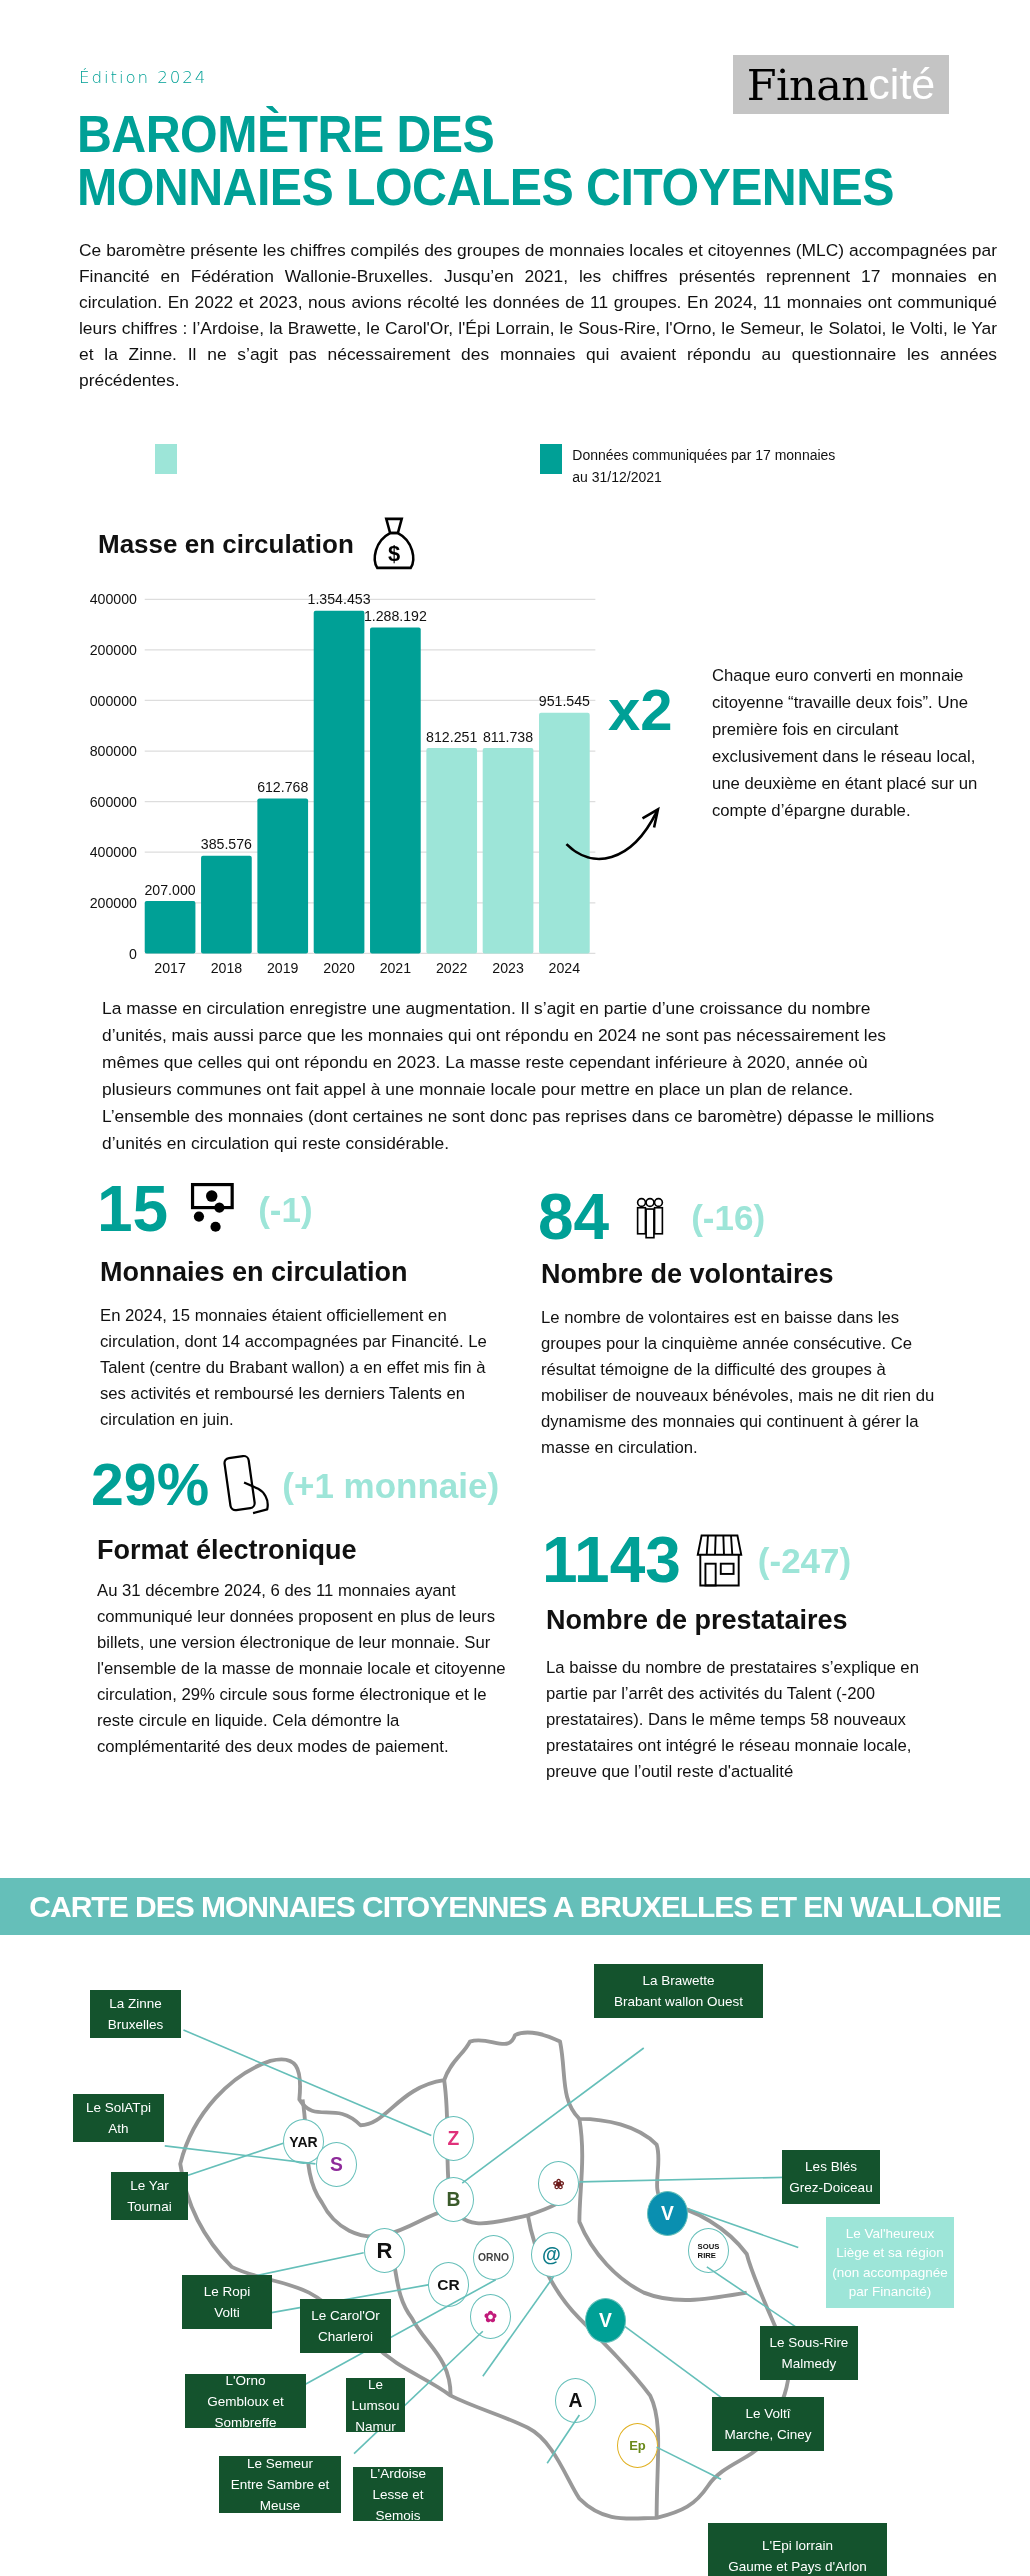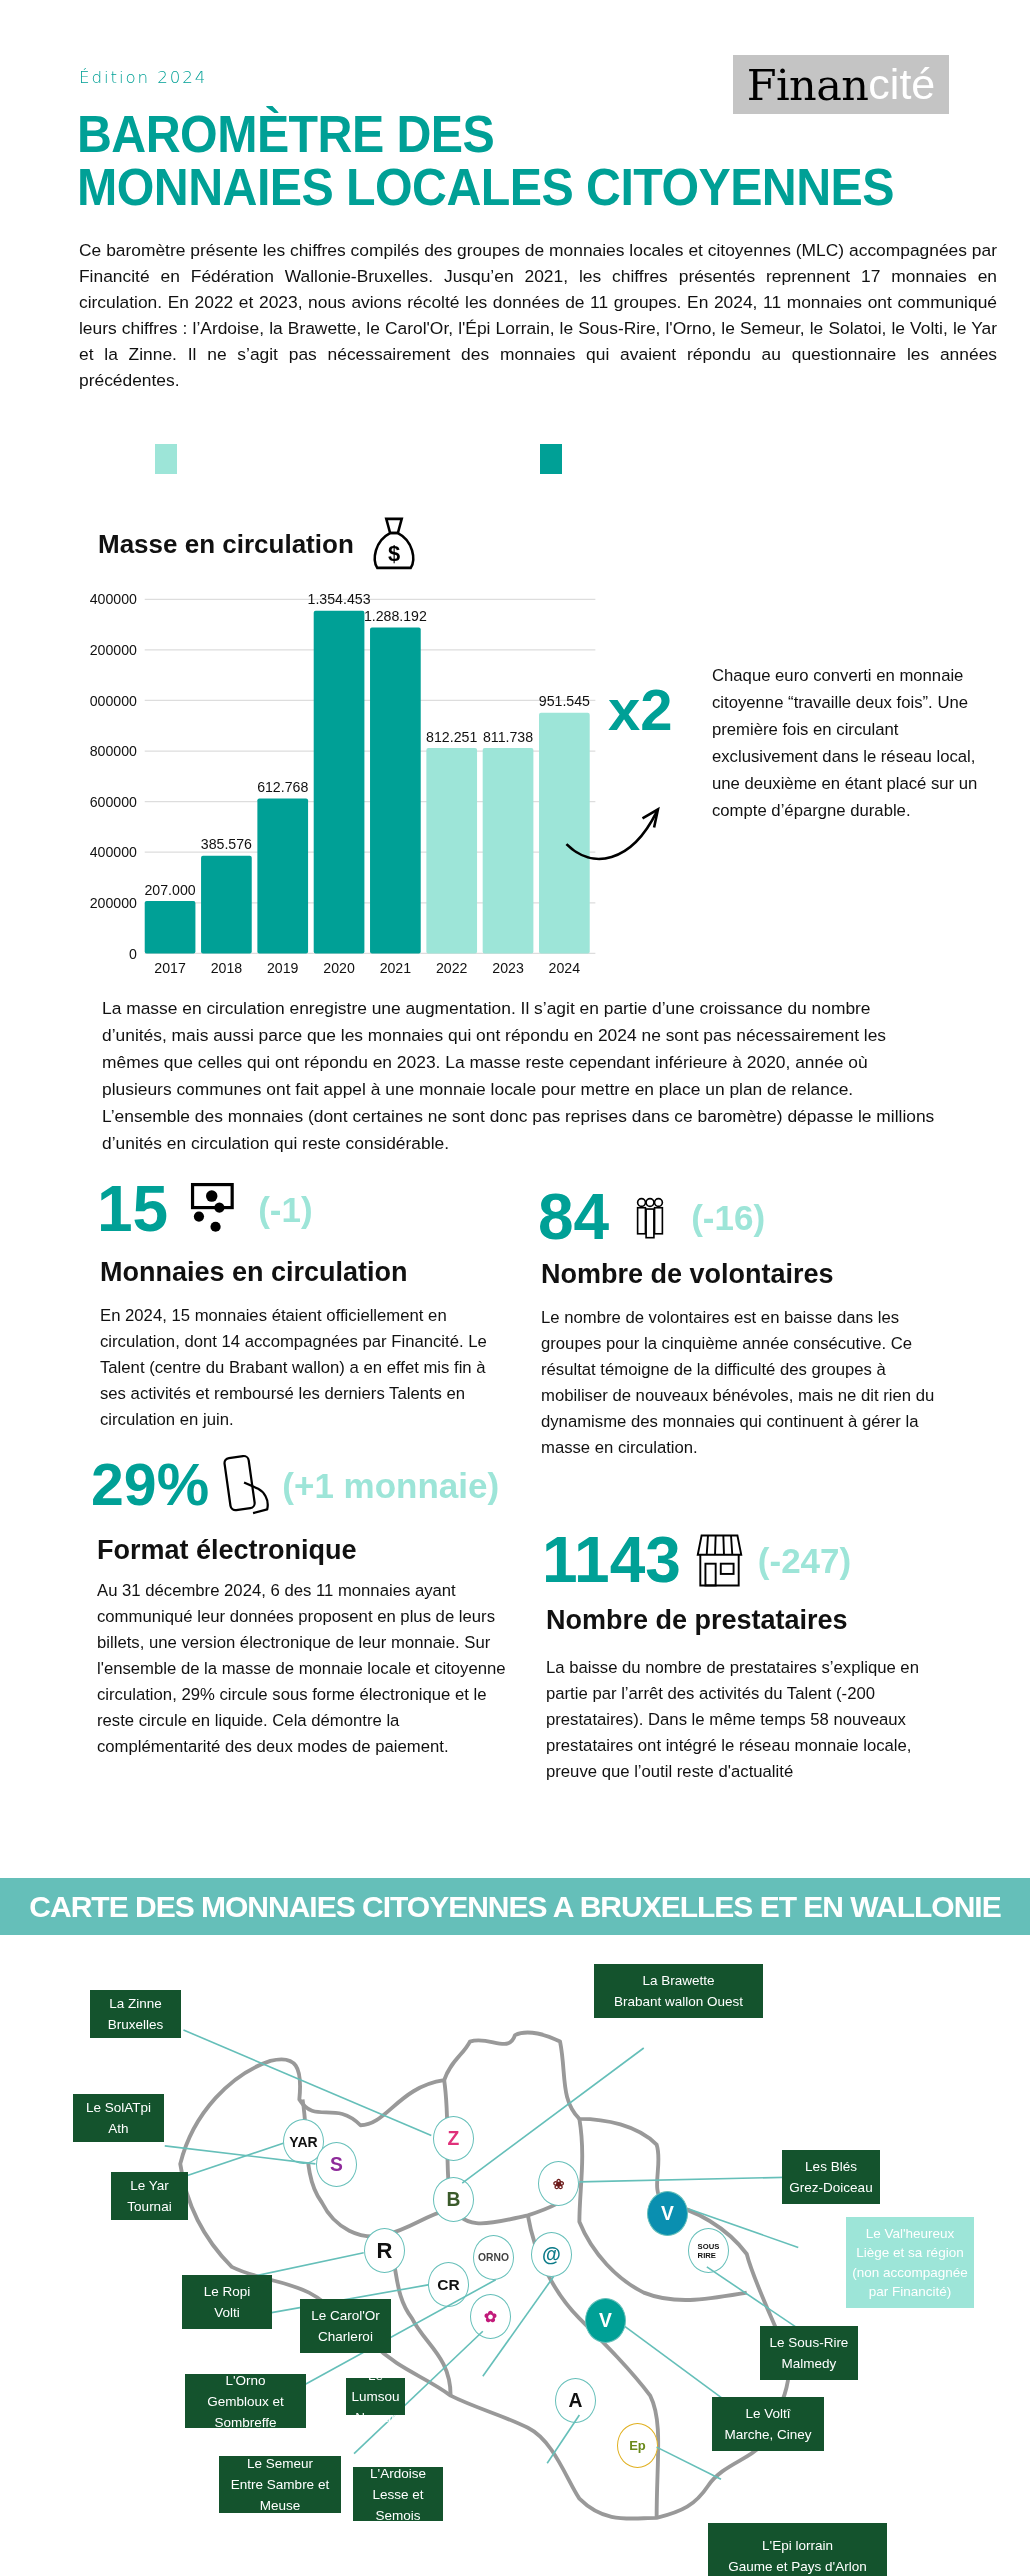--- a/index.html
+++ b/index.html
@@ -47,20 +47,24 @@
   <div>BAROMÈTRE DES</div>
   <div>MONNAIES LOCALES CITOYENNES</div>
 </div>
 <p class="abs" id="intro">Ce baromètre présente les chiffres compilés des groupes de monnaies locales et citoyennes (MLC) accompagnées par Financité en Fédération Wallonie-Bruxelles. Jusqu’en 2021, les chiffres présentés reprennent 17 monnaies en circulation. En 2022 et 2023, nous avions récolté les données de 11 groupes. En 2024, 11 monnaies ont communiqué leurs chiffres : l’Ardoise, la Brawette, le Carol'Or, l'Épi Lorrain, le Sous-Rire, l'Orno, le Semeur, le Solatoi, le Volti, le Yar et la Zinne. Il ne s’agit pas nécessairement des monnaies qui avaient répondu au questionnaire les années précédentes.</p>
 
 <div class="abs" style="left:155px; top:444px; display:flex; gap:10.3px;">
   <div class="legend-box" style="background:#9de5d8"></div>
 </div>
 <div class="abs" style="left:540px; top:444px; display:flex; gap:10.3px;">
   <div class="legend-box" style="background:#00a096"></div>
+  <div class="legend-text">
+    <div>Données communiquées par 17 monnaies</div>
+    <div>au 31/12/2021</div>
+  </div>
 </div>
 
 <div class="abs" id="masse-title" style="display:flex; align-items:center; gap:14px;">
   <span>Masse en circulation</span>
   <svg width="52" height="58" viewBox="0 0 80 90" style="font-size:40px">
     <path d="M28 6 L52 6 L46 28 L34 28 Z" fill="none" stroke="#000" stroke-width="4"></path>
     <path d="M34 28 C10 40 6 70 14 82 L66 82 C74 70 70 40 46 28 Z" fill="none" stroke="#000" stroke-width="4"></path>
     <text x="40" y="72" text-anchor="middle" font-size="34" font-weight="700" font-family="Liberation Sans, sans-serif">$</text>
   </svg>
 </div>
@@ -239,41 +243,41 @@
     <span>Ath</span>
 </div>
 <div class="tag" style="left:111px; top:2172px; width:77px; height:48px;">
   <span>Le Yar</span>
     <span>Tournai</span>
 </div>
 <div class="tag" style="left:782px; top:2150px; width:98px; height:54px;">
   <span>Les Blés</span>
     <span>Grez-Doiceau</span>
 </div>
-<div class="tag light" style="left:846px; top:2217px; width:128px; height:91px; line-height:19.3px;">
+<div class="tag light" style="left:826px; top:2217px; width:128px; height:91px; line-height:19.3px;">
   <span>Le Val'heureux</span>
     <span>Liège et sa région (non accompagnée par Financité)</span>
 </div>
 <div class="tag" style="left:182px; top:2275px; width:90px; height:54px;">
   <span>Le Ropi</span>
     <span>Volti</span>
 </div>
 <div class="tag" style="left:300px; top:2299px; width:91px; height:54px;">
   <span>Le Carol'Or</span>
     <span>Charleroi</span>
 </div>
 <div class="tag" style="left:760px; top:2326px; width:98px; height:54px;">
   <span>Le Sous-Rire</span>
     <span>Malmedy</span>
 </div>
 <div class="tag" style="left:185px; top:2374px; width:121px; height:54px;">
   <span>L'Orno</span>
     <span>Gembloux et Sombreffe</span>
 </div>
-<div class="tag" style="left:346px; top:2378px; width:59px; height:37px;">
+<div class="tag" style="left:346px; top:2378px; width:59px; height:54px;">
   <span>Le Lumsou</span>
     <span>Namur</span>
 </div>
 <div class="tag" style="left:712px; top:2397px; width:112px; height:54px;">
   <span>Le Voltî</span>
     <span>Marche, Ciney</span>
 </div>
 <div class="tag" style="left:219px; top:2456px; width:122px; height:57px;">
   <span>Le Semeur</span>
     <span>Entre Sambre et Meuse</span>

